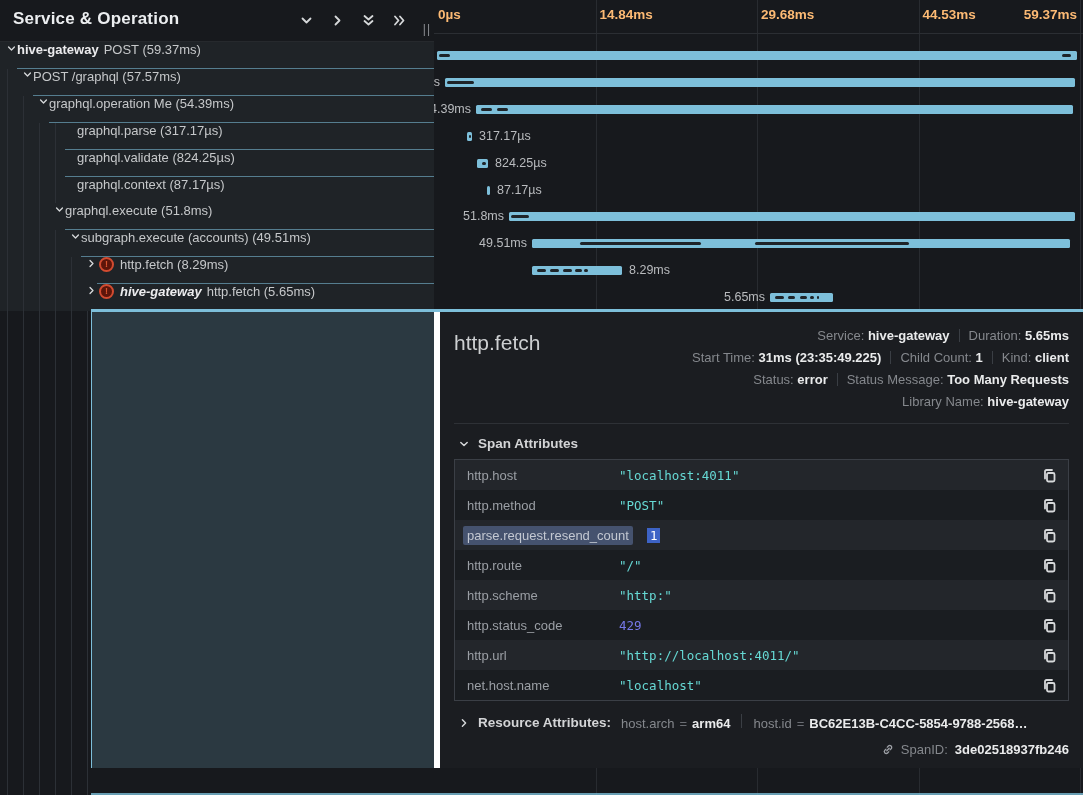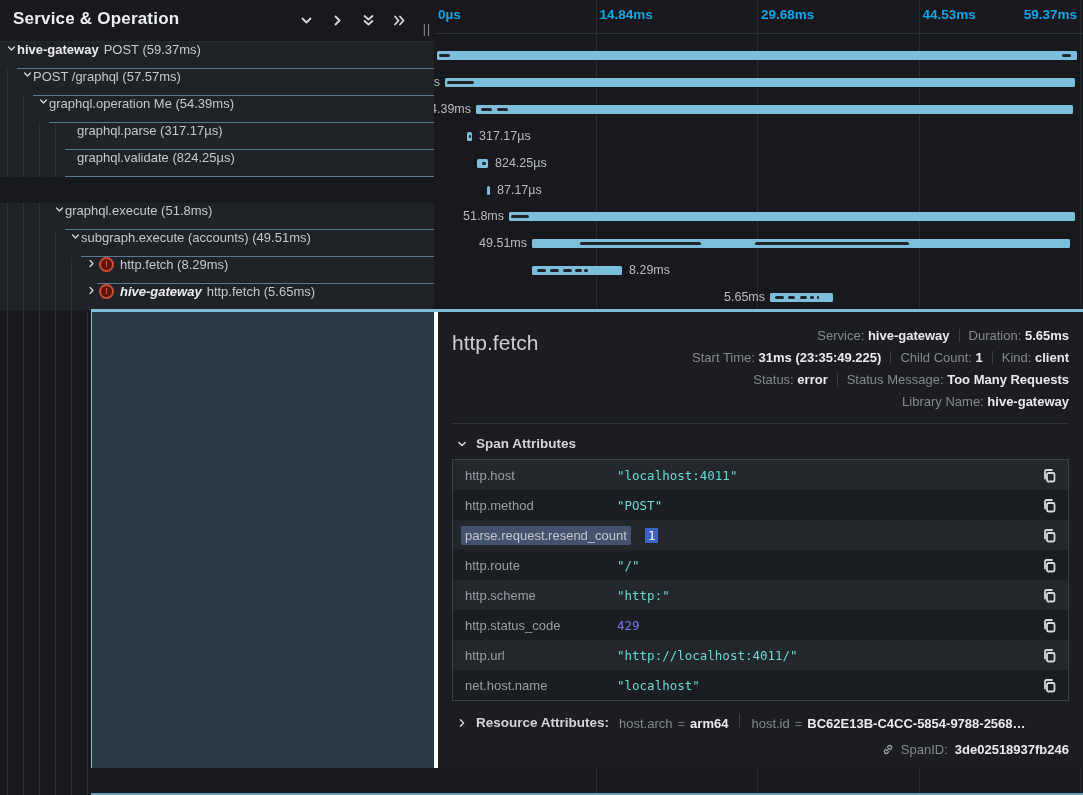--- a/index.html
+++ b/index.html
@@ -3,21 +3,21 @@
 <meta charset="utf-8">
 <style>
   * { box-sizing: border-box; margin: 0; padding: 0; }
   html,body { background:#0e0f11; }
   body { font-family: "Liberation Sans", sans-serif; }
   .app { position:relative; width:1083px; height:795px; background:#17191d; overflow:hidden; color:#c6c8ca; }
 
   
   .timeline-layer { position:absolute; inset:0; z-index:1; }
   .gl { position:absolute; width:1px; background:#282b30; }
-  .ruler-label { position:absolute; top:7px; font-size:13.5px; font-weight:700; color:#0ea5e9; }
+  .ruler-label { position:absolute; top:7px; font-size:13.5px; font-weight:700; color:#fdba74; }
   .ruler-border { position:absolute; left:434px; right:0; top:33px; height:1px; background:#2b2e33; }
   .tspan-row { position:absolute; left:0; width:1083px; height:27px; }
   .tbar { position:absolute; top:9px; height:9px; background:#7dbfda; border-radius:1.5px; }
   .tbar .mark { position:absolute; top:3px; height:3px; background:#1e2429; border-radius:2px; }
   .tlabel { position:absolute; top:6px; font-size:12.5px; color:#b9bbbe; white-space:nowrap; }
 
   
   .guides { position:absolute; left:0; top:311px; width:91px; height:484px; z-index:2;
     background:#17191d;
     background-image:repeating-linear-gradient(to right, transparent 0 7px, #2c3036 7px 8px, transparent 8px 16px);
@@ -45,21 +45,21 @@
   .svc { font-weight:700; color:#ececee; }
   .svc.it { font-style:italic; }
   .trow .txt .gap { display:inline-block; width:5px; }
 
   
   .blue-divider { position:absolute; left:91px; top:309px; width:992px; height:3px; background:#7dbfda; z-index:4; }
   .bottom-border { position:absolute; left:91px; top:793px; width:992px; height:2px; background:rgba(125,191,218,.8); z-index:4; }
 
   
   .detail-panel { position:absolute; left:434px; top:312px; width:649px; height:456px; z-index:2;
-    background:#1b1d21; border-left:4px solid #ffffff; padding:13px 14px 0 14px; }
+    background:#1b1d21; border-left:6px solid #ffffff; padding:13px 14px 0 14px; }
   .detail-head { display:flex; justify-content:space-between; }
   .detail-title { font-size:21px; color:#cdcfd1; font-weight:400; padding-top:6px; }
   .meta { text-align:right; }
   .meta-line { height:22px; line-height:22px; font-size:13px; white-space:nowrap; }
   .meta-label { color:#85888d; }
   .meta-value { color:#eaebec; font-weight:700; }
   .meta-sep { display:inline-block; width:1px; height:13px; background:#3a3e44; margin:0 9px; vertical-align:-2px; }
   .detail-hr { height:1px; background:#2e3136; margin-top:10px; }
   .attr-heading { display:flex; align-items:center; gap:8px; margin:12px 0 8px 4px; font-size:13.5px; font-weight:700; color:#d3d4d6; cursor:pointer; }
   .attr-table { border:1px solid #3b3f46; }
@@ -258,20 +258,25 @@
         <div class="trow" style="top: 80.7px; background-image: repeating-linear-gradient(to right, transparent 0px, transparent 7px, rgb(44, 48, 54) 7px, rgb(44, 48, 54) 8px, transparent 8px, transparent 16px); background-size: 65px 100%; background-repeat: no-repeat; padding-left: 65px;">
           <span class="chev"></span>
           <span class="txt">graphql.parse (317.17µs)</span>
           <div class="underline" style="left: 65px;"></div>
         </div>
         <div class="trow" style="top: 107.6px; background-image: repeating-linear-gradient(to right, transparent 0px, transparent 7px, rgb(44, 48, 54) 7px, rgb(44, 48, 54) 8px, transparent 8px, transparent 16px); background-size: 65px 100%; background-repeat: no-repeat; padding-left: 65px;">
           <span class="chev"></span>
           <span class="txt">graphql.validate (824.25µs)</span>
           <div class="underline" style="left: 65px;"></div>
         </div>
+        <div class="trow" style="top: 134.5px; background-image: repeating-linear-gradient(to right, transparent 0px, transparent 7px, rgb(44, 48, 54) 7px, rgb(44, 48, 54) 8px, transparent 8px, transparent 16px); background-size: 65px 100%; background-repeat: no-repeat; padding-left: 65px;">
+          <span class="chev"></span>
+          <span class="txt">graphql.context (87.17µs)</span>
+          <div class="underline" style="left: 65px;"></div>
+        </div>
         <div class="trow" style="top: 161.4px; background-image: repeating-linear-gradient(to right, transparent 0px, transparent 7px, rgb(44, 48, 54) 7px, rgb(44, 48, 54) 8px, transparent 8px, transparent 16px); background-size: 53px 100%; background-repeat: no-repeat; padding-left: 53px;">
           <span class="chev">
             <svg class="icon" width="11" height="11" viewBox="0 0 15 15">
               <polyline points="3.5,5.5 7.5,9.5 11.5,5.5"></polyline>
             </svg>
           </span>
           <span class="txt">graphql.execute (51.8ms)</span>
           <div class="underline" style="left: 65px;"></div>
         </div>
         <div class="trow" style="top: 188.3px; background-image: repeating-linear-gradient(to right, transparent 0px, transparent 7px, rgb(44, 48, 54) 7px, rgb(44, 48, 54) 8px, transparent 8px, transparent 16px); background-size: 69px 100%; background-repeat: no-repeat; padding-left: 69px;">

